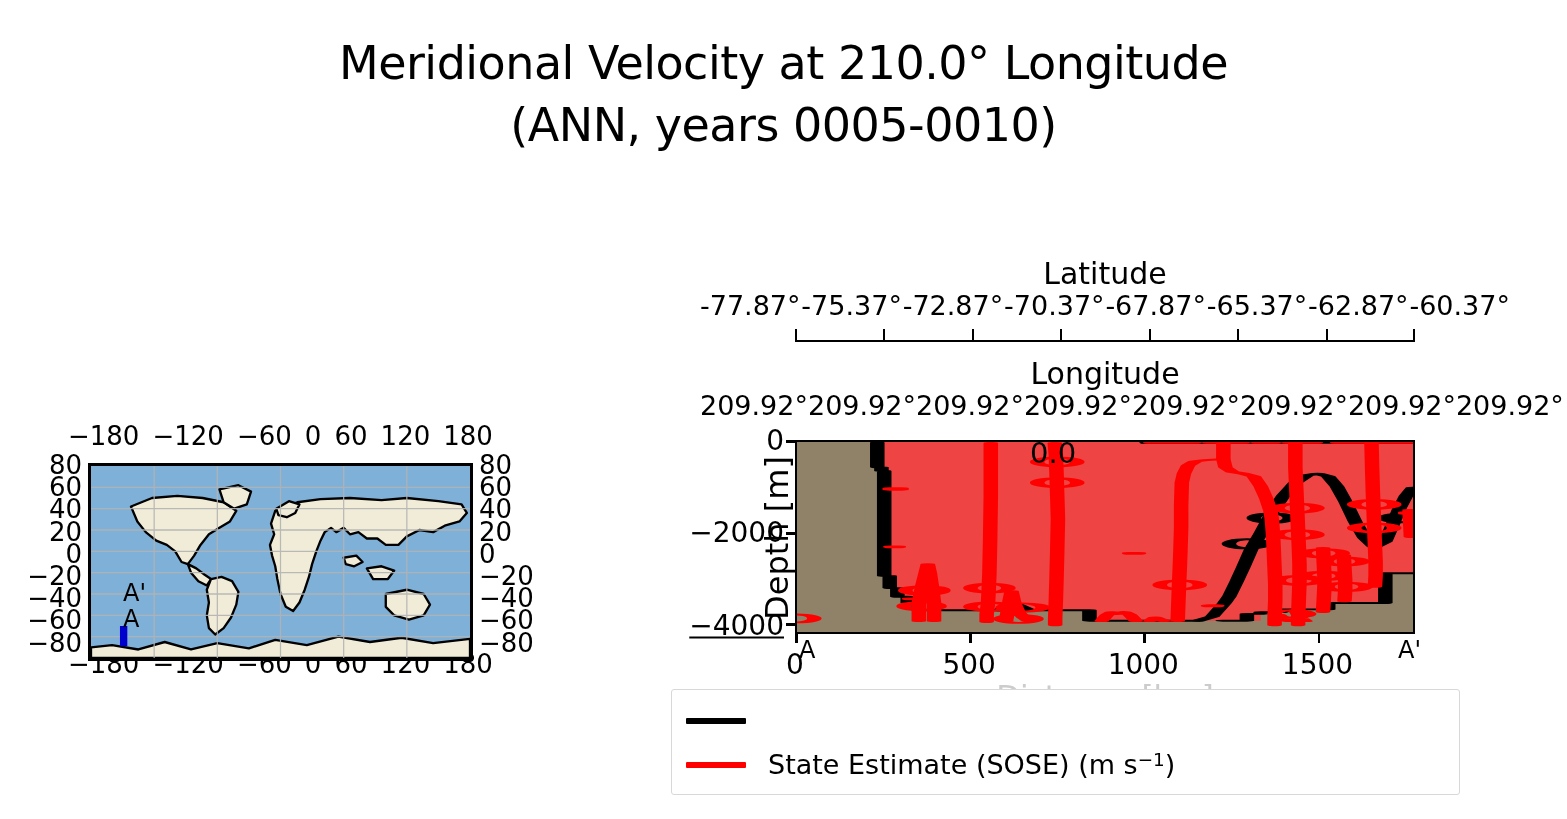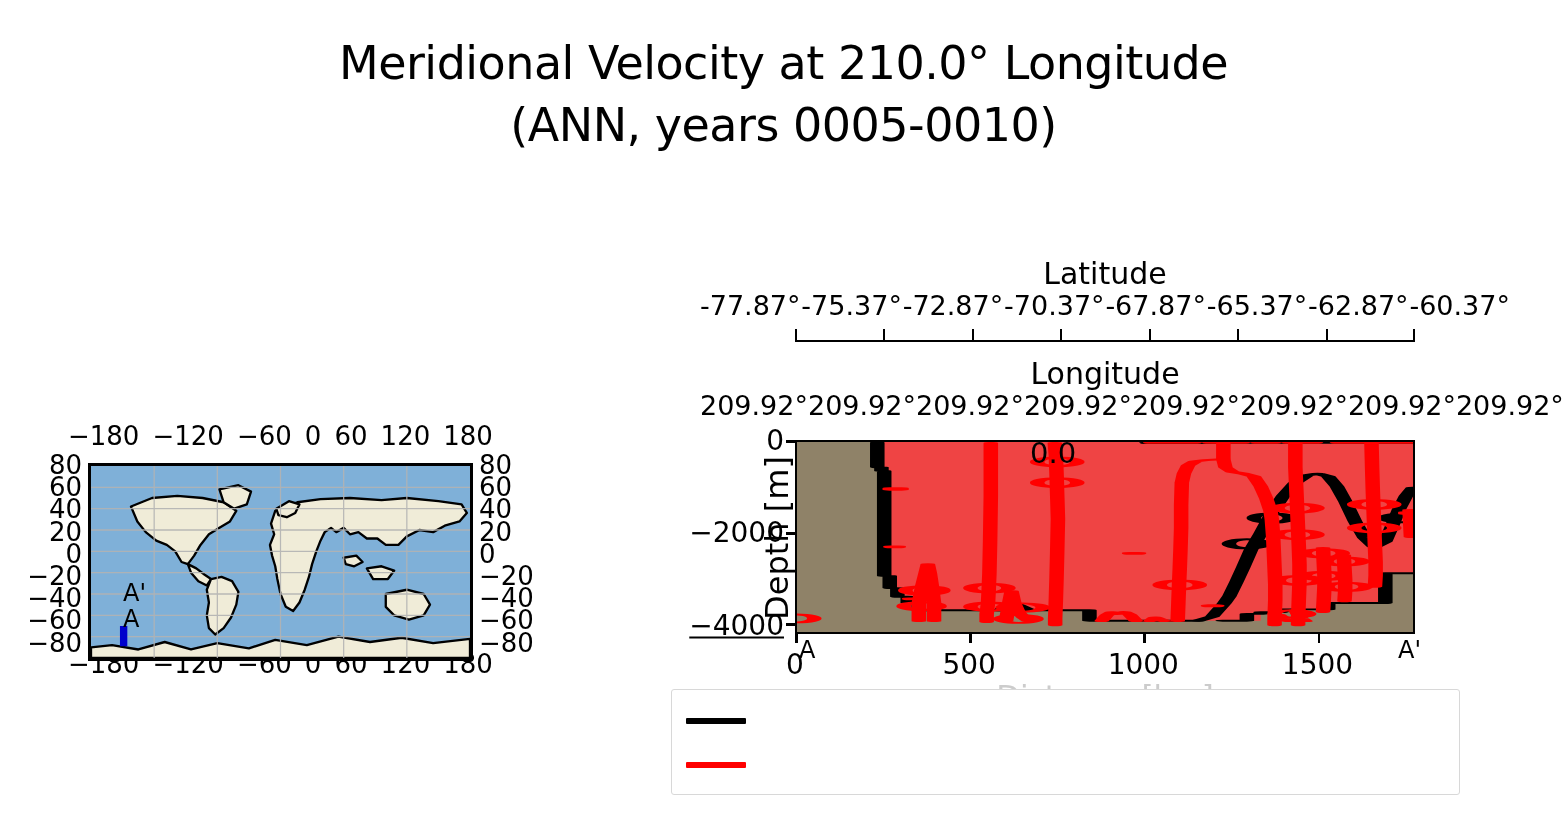--- a/index.html
+++ b/index.html
@@ -351,14 +351,15 @@
 </div>
 
 <div id="dist-title">Distance [km]</div>
 
 <div id="legend">
   <div class="leg-row">
     <span class="leg-swatch" style="background:#000000"></span>
   </div>
   <div class="leg-row">
     <span class="leg-swatch" style="background:#ff0000"></span>
+    <span class="leg-text"><span>State Estimate (SOSE) (m s</span><sup>−1</sup><span>)</span></span>
   </div>
 </div>
 
 </body></html>

